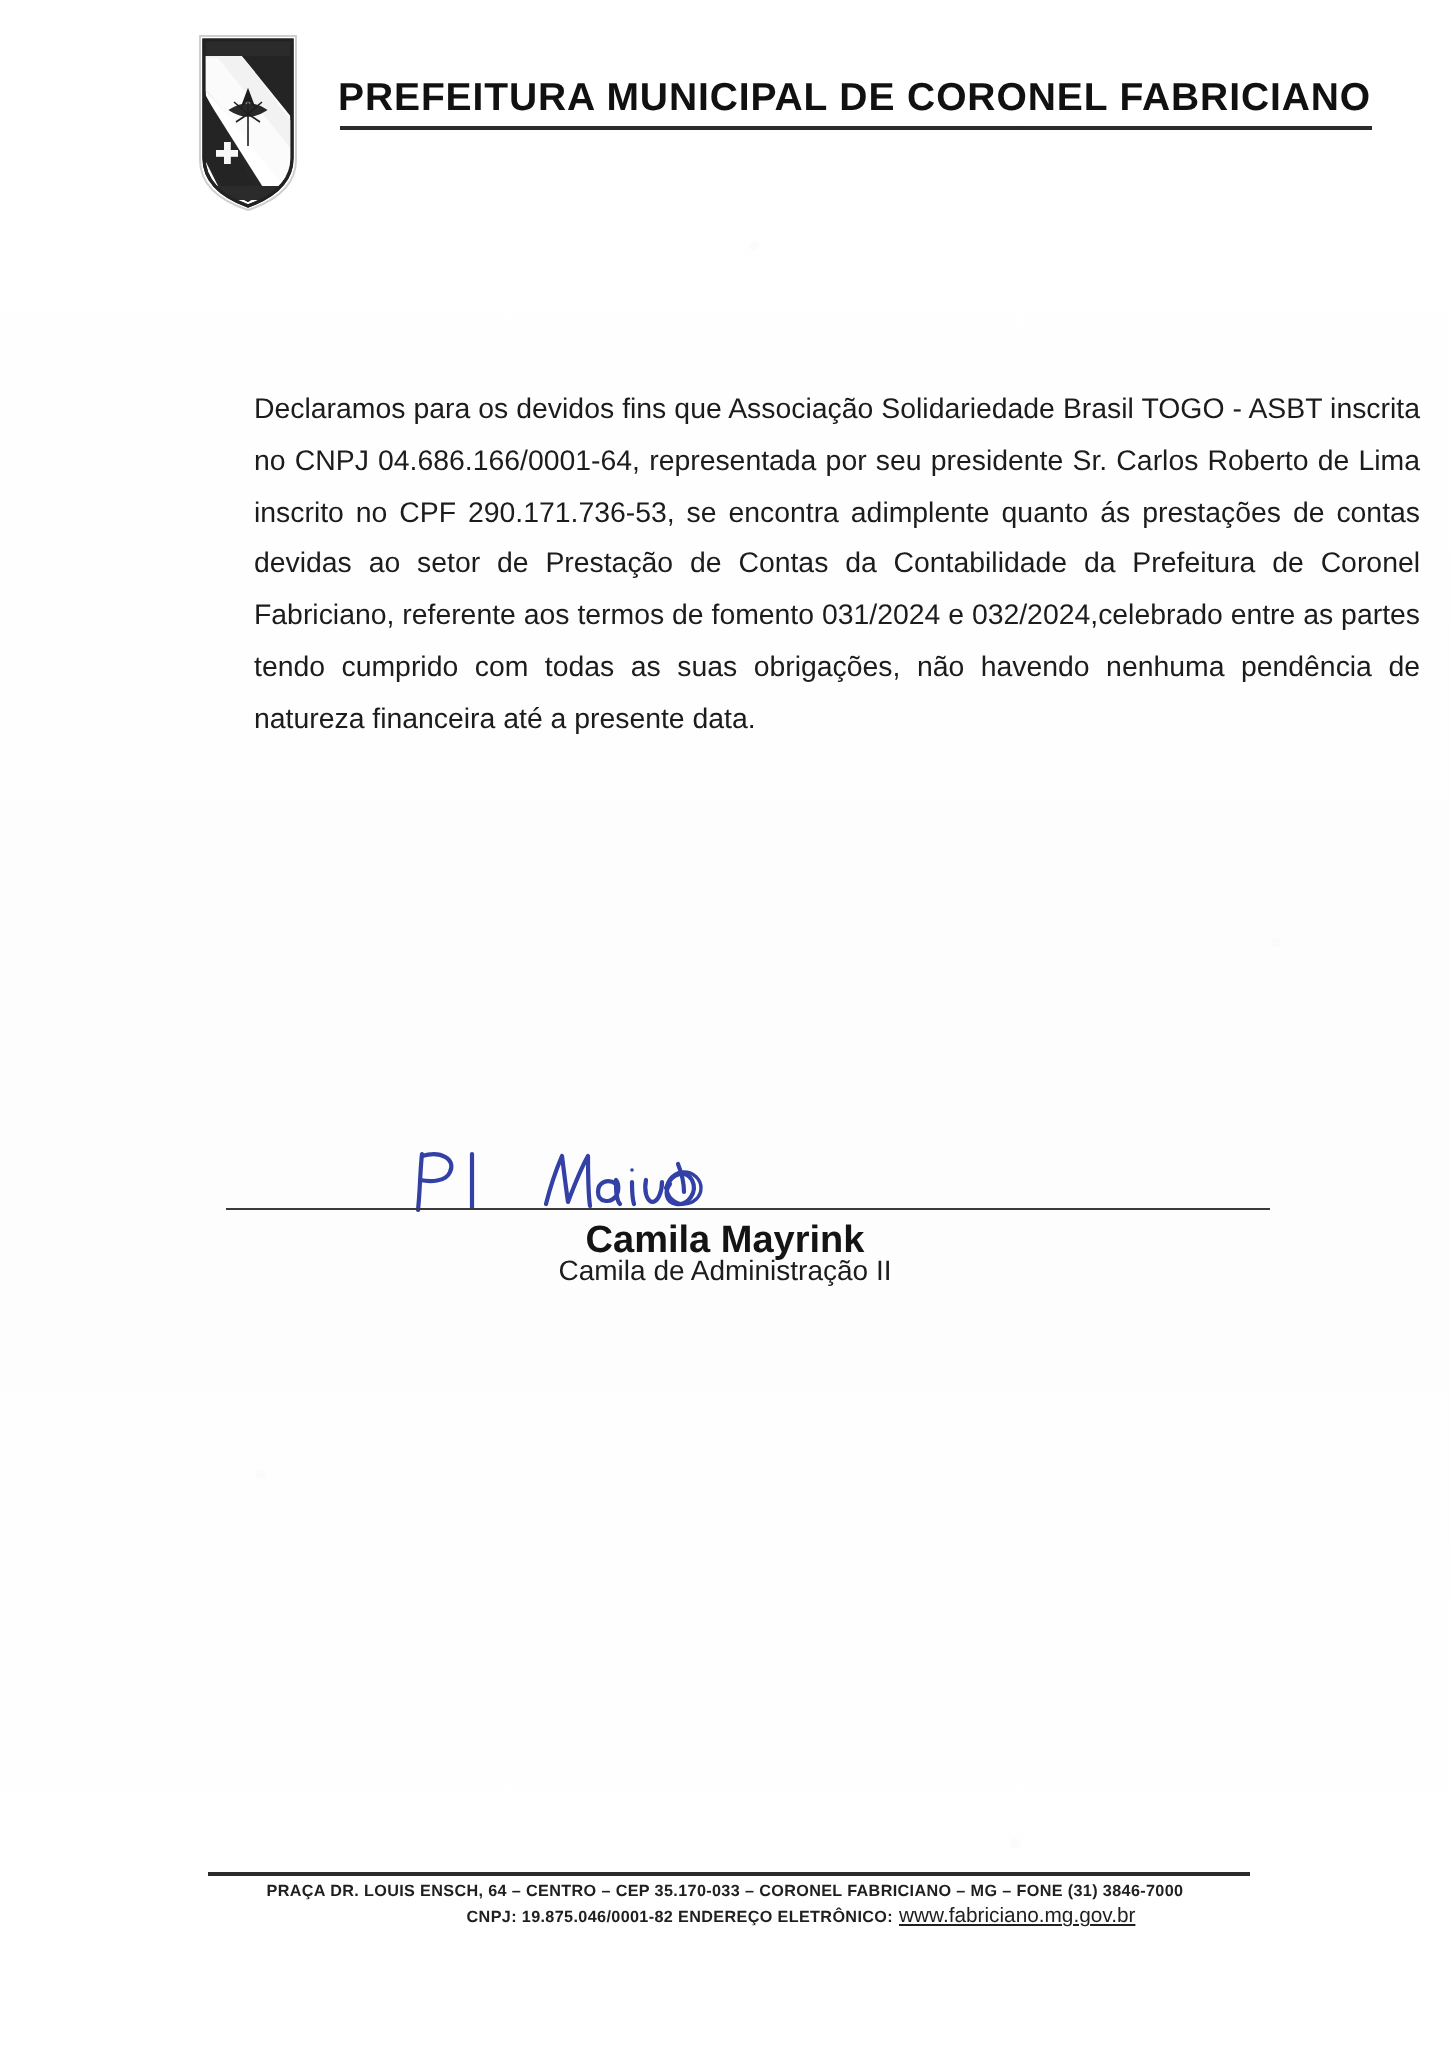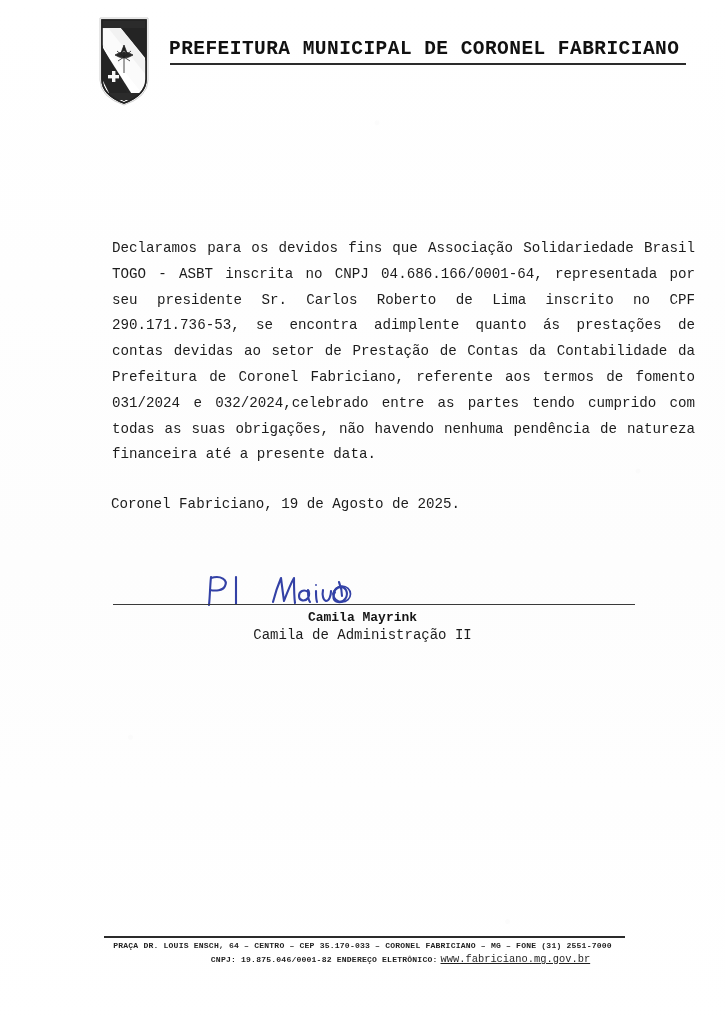--- a/index.html
+++ b/index.html
@@ -11,21 +11,20 @@
   body {
     font-family: "Liberation Sans", sans-serif;
     color: #1a1a1a;
   }
   .page {
     position: relative;
     width: 725px;
     height: 1024px;
     background: #fefefe;
     overflow: hidden;
-    font-family: Liberation Mono, monospace;
   }
   
   .scan-tint {
     position: absolute;
     inset: 0;
     background:
       radial-gradient(circle at 18% 72%, rgba(0,0,0,0.013) 0 2px, rgba(0,0,0,0) 3px),
       radial-gradient(circle at 52% 12%, rgba(0,0,0,0.012) 0 2px, rgba(0,0,0,0) 3px),
       radial-gradient(circle at 88% 46%, rgba(0,0,0,0.012) 0 2px, rgba(0,0,0,0) 3px),
       radial-gradient(circle at 70% 90%, rgba(0,0,0,0.010) 0 2px, rgba(0,0,0,0) 3px),
@@ -78,24 +77,23 @@
     text-align: center;
     font-size: 14.5px;
     font-weight: bold;
     letter-spacing: 0.9px;
     color: #1a1a1a;
   }
 
   
   .body-block {
     position: absolute;
-    left: 112px;
+    left: 127px;
     top: 193px;
     width: 583px;
-    margin-top: 43px;
   }
   .para {
     font-size: 14.2px;
     line-height: 25.8px;
     text-align: justify;
     color: #1c1c1c;
     margin: 0;
   }
   .para.last-line-left {
     text-align: justify;
@@ -135,21 +133,21 @@
     width: 522px;
     height: 1px;
     background: #3a3a3a;
   }
   .sig-name {
     position: absolute;
     left: 0;
     top: 44px;
     width: 725px;
     text-align: center;
-    font-size: 13px;
+    font-size: 19px;
     font-weight: bold;
     color: #141414;
   }
   .sig-role {
     position: absolute;
     left: 0;
     top: 61px;
     width: 725px;
     text-align: center;
     font-size: 14px;
@@ -260,21 +258,20 @@
 
     <div class="org-title">PREFEITURA MUNICIPAL DE CORONEL FABRICIANO</div>
     <div class="org-title-rule"></div>
   </div>
 
 
   <div class="body-block">
     <p class="para">Declaramos para os devidos fins que Associação Solidariedade Brasil TOGO - ASBT inscrita no CNPJ 04.686.166/0001-64, representada por seu presidente Sr. Carlos Roberto de Lima inscrito no CPF 290.171.736-53, se encontra adimplente quanto ás prestações de contas devidas ao setor de Prestação de Contas da Contabilidade da Prefeitura de Coronel Fabriciano, referente aos termos de fomento 031/2024 e 032/2024,celebrado entre as partes tendo cumprido com todas as suas obrigações, não havendo nenhuma pendência de natureza financeira até a presente data.</p>
   </div>
 
-  <div class="date-line">Coronel Fabriciano, 19 de Agosto de 2025.</div>
 
   <div class="sig-zone">
     <div class="sig-ink">
       <svg viewBox="0 0 180 38" width="180" height="38" aria-hidden="true">
         <g fill="none" stroke="#3341a6" stroke-width="2.1" stroke-linecap="round" stroke-linejoin="round">
 
           <path d="M6 5 C5 14 5 24 4 33"></path>
           <path d="M6 6 C16 3 23 8 20 14 C18 19 10 19 5 18"></path>
 
           <path d="M31 5 C31 14 31 24 31 32"></path>
@@ -294,18 +291,18 @@
         </g>
       </svg>
     </div>
     <div class="sig-rule"></div>
     <div class="sig-name">Camila Mayrink</div>
     <div class="sig-role">Camila de Administração II</div>
   </div>
 
   <div class="footer">
     <div class="footer-rule"></div>
-    <div class="footer-line1">PRAÇA DR. LOUIS ENSCH, 64 – CENTRO – CEP 35.170-033 – CORONEL FABRICIANO – MG – FONE (31) 2551-7000</div>
+    <div class="footer-line1">PRAÇA DR. LOUIS ENSCH, 64 – CENTRO – CEP 35.170-033 – CORONEL FABRICIANO – MG – FONE (31) 3846-7000</div>
     <div class="footer-line2">
       <span>CNPJ: 19.875.046/0001-82 ENDEREÇO ELETRÔNICO:</span><a class="footer-url" href="#">www.fabriciano.mg.gov.br</a>
     </div>
   </div>
 </div>
 
 </body></html>

